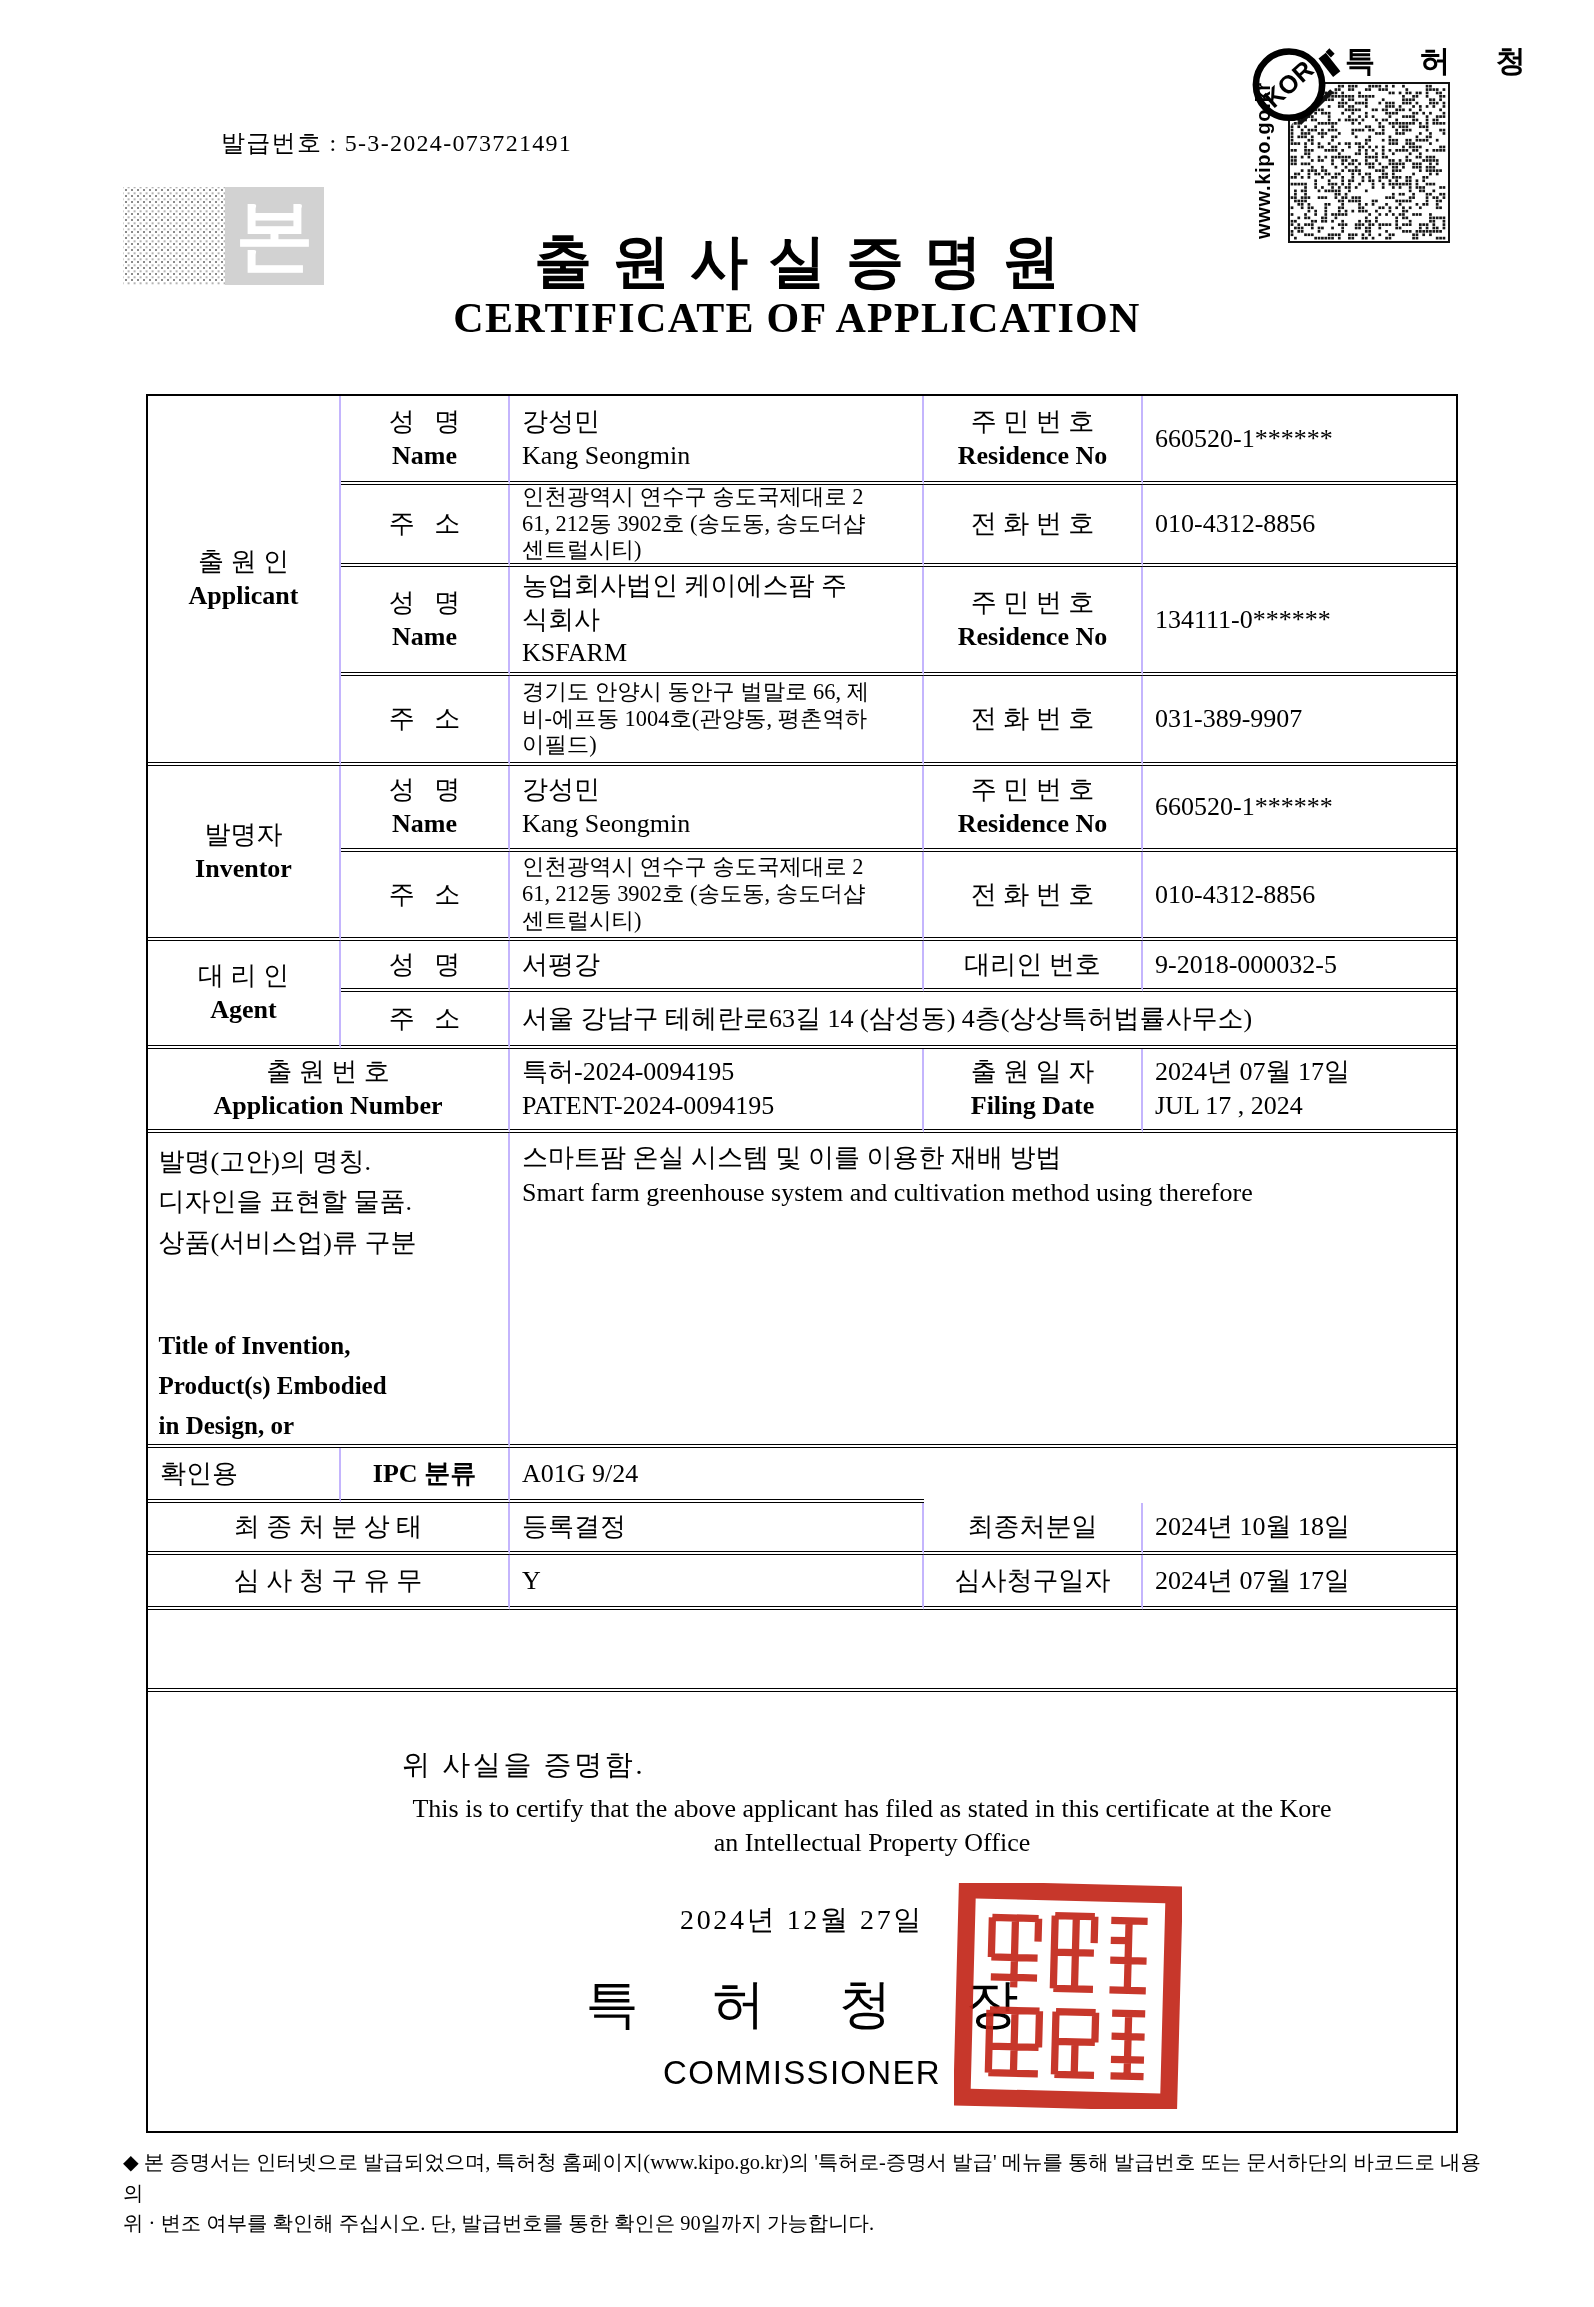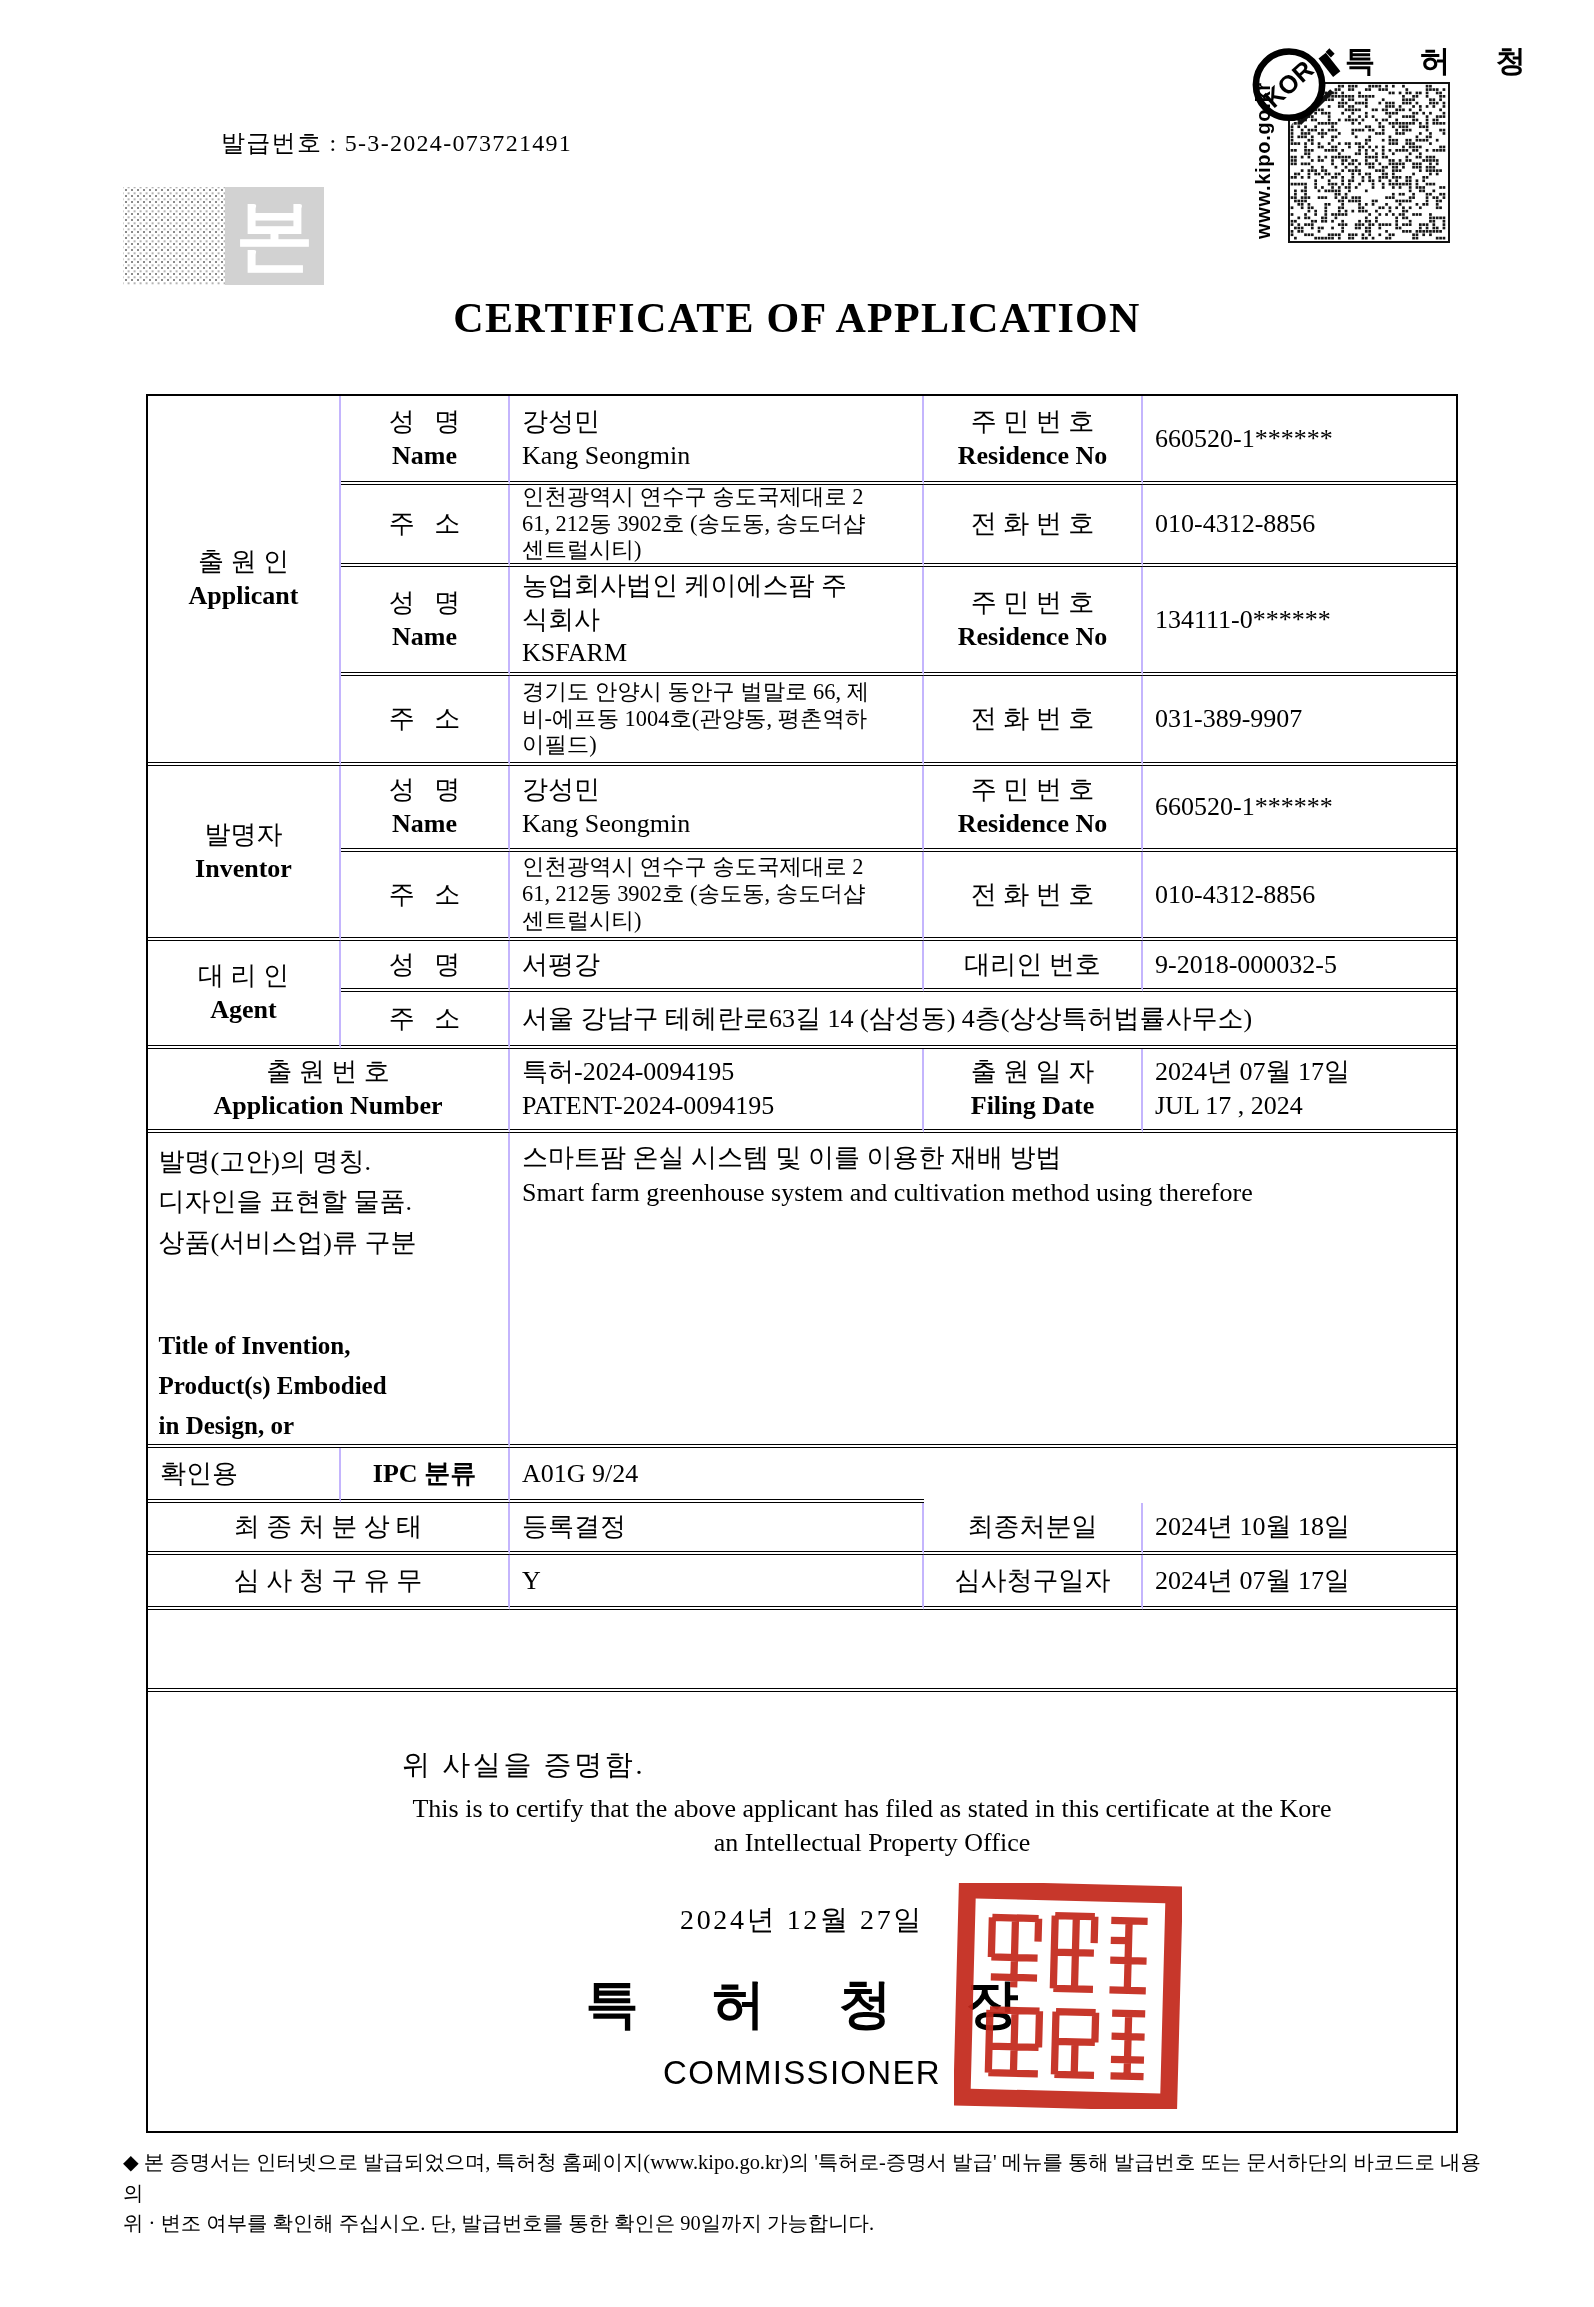--- a/index.html
+++ b/index.html
@@ -48,21 +48,21 @@
   .titlecell .ko-block{font-size:26px;line-height:1.55;}
   .titlecell .en-block{font-weight:bold;font-size:25px;line-height:1.6;margin-top:63px;}
   .titleval{justify-content:flex-start;padding-top:6.6px;font-size:26px;line-height:1.35;}
 
   
   .certcell{position:relative;display:block;}
   .certify-ko{position:absolute;left:254px;top:55px;font-size:28px;letter-spacing:2.6px;}
   .certify-en{position:absolute;left:117px;top:100px;width:1214px;font-size:26px;line-height:1.3;}
   .issue-date{position:absolute;left:0;top:210px;width:100%;text-align:center;font-size:28px;letter-spacing:2.6px;}
   .commissioner-ko{position:absolute;left:0;top:278px;width:100%;text-align:center;
-    font-size:53px;font-weight:700;white-space:pre;font-family:"Liberation Sans",sans-serif;}
+    font-size:53px;font-weight:400;white-space:pre;font-family:"Liberation Sans",sans-serif;}
   .commissioner-en{position:absolute;left:0;top:360px;width:100%;text-align:center;
     font-size:33px;font-family:"Liberation Sans",sans-serif;letter-spacing:1.3px;}
   .seal{position:absolute;left:806px;top:191px;width:228px;height:226px;opacity:.93;}
 
   
   .footer-note{position:absolute;left:123px;top:2147px;width:1365px;font-size:20.4px;line-height:1.5;}
 </style>
 </head>
 <body>
 
@@ -70,20 +70,21 @@
 
   <div class="issue-no">발급번호 : 5-3-2024-073721491</div>
 
   <div class="stamp-wrap">
     <div class="stamp-halftone"></div>
     <div class="stamp-box">
       <span class="stamp-char">본</span>
     </div>
   </div>
 
+  <div class="title-ko">출원사실증명원</div>
   <div class="title-en">CERTIFICATE OF APPLICATION</div>
 
   <div class="barcode">
     <svg viewBox="0 0 234 232" xmlns="http://www.w3.org/2000/svg">
       <g id="bc-noise" fill="#161616">
           <rect x="21" y="1" width="4" height="4"></rect>
           <rect x="26" y="1" width="4" height="4"></rect>
           <rect x="71" y="1" width="4" height="4"></rect>
           <rect x="76" y="1" width="4" height="4"></rect>
           <rect x="86" y="1" width="4" height="4"></rect>

